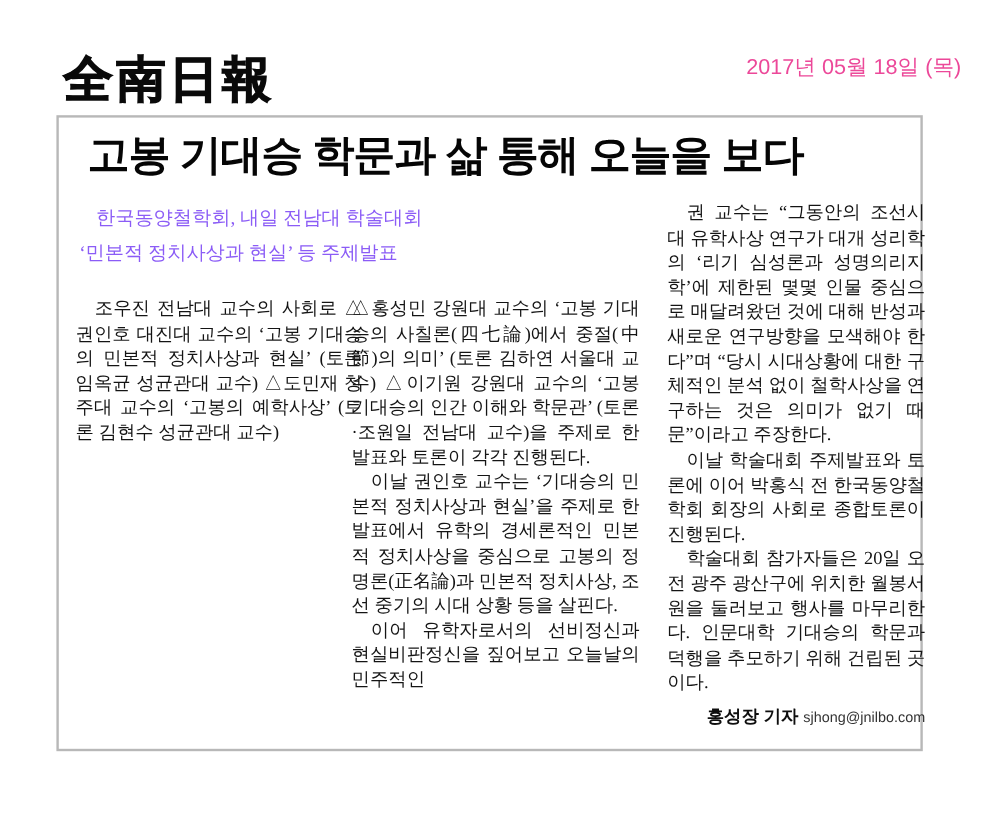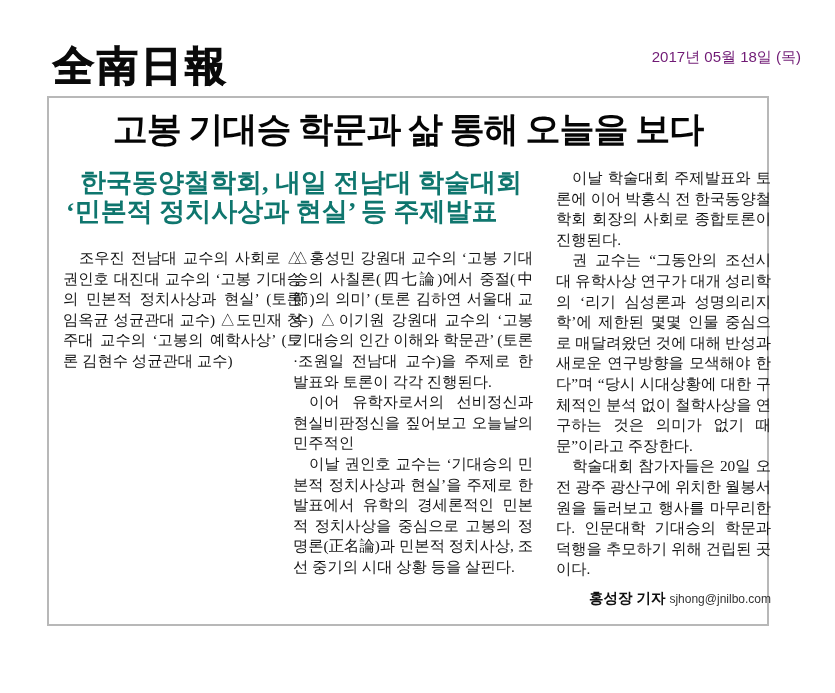--- a/index.html
+++ b/index.html
@@ -11,36 +11,36 @@
   .masthead-logo {
     position:absolute; left:53px; top:42px;
     font-family:Liberation Serif, serif;
     font-weight:bold; font-size:41px; line-height:48px;
     letter-spacing:3px; color:#0a0a0a;
     -webkit-text-stroke:1px #0a0a0a;
   }
   .date-block {
     position:absolute; right:34px; top:44px; text-align:right;
     font-family:"Liberation Sans", sans-serif;
-    font-size:15px; line-height:25px; color:#701a75;
+    font-size:18px; line-height:25px; color:#ec4899;
   }
   .article-box {
     position:absolute; left:47px; top:96px; width:722px; height:530px;
     border:2px solid #b8b8b8; background:#ffffff; box-sizing:border-box;
   }
   .headline {
     position:absolute; left:24px; top:10px; width:670px;
-    font-family:Liberation Serif, serif;
+    font-family:Liberation Sans, sans-serif;
     font-weight:bold; font-size:35px; line-height:44px;
-    letter-spacing:-1px; color:#050505; white-space:nowrap;text-align:center;
+    letter-spacing:-1px; color:#050505; white-space:nowrap;
   }
   .subhead {
     position:absolute; left:17px; top:70px; width:440px;
     font-family:"Liberation Serif", serif;
-    font-weight:bold; font-size:26px; line-height:29px; color:#0f766e;
+    font-weight:normal; font-size:16px; line-height:29px; color:#8b5cf6;
   }
   .subhead .sh-line { white-space:nowrap; }
   .subhead .sh-line:first-child { text-indent:14px; }
   .body-col {
     position:absolute;
     font-size:15.3px; line-height:20.6px; text-align:justify;
     color:#141414; overflow:hidden;
   }
   .col-1 { left:14px;  top:150px; width:239px; height:365px; }
   .col-2 { left:244px; top:150px; width:240px; height:365px; }
@@ -78,26 +78,26 @@
       <div class="sh-line">한국동양철학회, 내일 전남대 학술대회</div>
       <div class="sh-line">‘민본적 정치사상과 현실’ 등 주제발표</div>
     </div>
 
     <div class="body-col col-1">
         <p class="para indent">조우진 전남대 교수의 사회로 △권인호 대진대 교수의 ‘고봉 기대승의 민본적 정치사상과 현실’ (토론 임옥균 성균관대 교수) △도민재 청주대 교수의 ‘고봉의 예학사상’ (토론 김현수 성균관대 교수)</p>
       </div>
 
     <div class="body-col col-2">
         <p class="para">△홍성민 강원대 교수의 ‘고봉 기대승의 사칠론(四七論)에서 중절(中節)의 의미’ (토론 김하연 서울대 교수) △이기원 강원대 교수의 ‘고봉 기대승의 인간 이해와 학문관’ (토론·조원일 전남대 교수)을 주제로 한 발표와 토론이 각각 진행된다.</p>
+        <p class="para indent">이날 권인호 교수는 ‘기대승의 민본적 정치사상과 현실’을 주제로 한 발표에서 유학의 경세론적인 민본적 정치사상을 중심으로 고봉의 정명론(正名論)과 민본적 정치사상, 조선 중기의 시대 상황 등을 살핀다.</p>
         <p class="para indent">이어 유학자로서의 선비정신과 현실비판정신을 짚어보고 오늘날의 민주적인</p>
-        <p class="para indent">이날 권인호 교수는 ‘기대승의 민본적 정치사상과 현실’을 주제로 한 발표에서 유학의 경세론적인 민본적 정치사상을 중심으로 고봉의 정명론(正名論)과 민본적 정치사상, 조선 중기의 시대 상황 등을 살핀다.</p>
       </div>
 
     <div class="body-col col-3">
+        <p class="para indent">권 교수는 “그동안의 조선시대 유학사상 연구가 대개 성리학의 ‘리기 심성론과 성명의리지학’에 제한된 몇몇 인물 중심으로 매달려왔던 것에 대해 반성과 새로운 연구방향을 모색해야 한다”며 “당시 시대상황에 대한 구체적인 분석 없이 철학사상을 연구하는 것은 의미가 없기 때문”이라고 주장한다.</p>
         <p class="para indent">이날 학술대회 주제발표와 토론에 이어 박홍식 전 한국동양철학회 회장의 사회로 종합토론이 진행된다.</p>
-        <p class="para indent">권 교수는 “그동안의 조선시대 유학사상 연구가 대개 성리학의 ‘리기 심성론과 성명의리지학’에 제한된 몇몇 인물 중심으로 매달려왔던 것에 대해 반성과 새로운 연구방향을 모색해야 한다”며 “당시 시대상황에 대한 구체적인 분석 없이 철학사상을 연구하는 것은 의미가 없기 때문”이라고 주장한다.</p>
         <p class="para indent">학술대회 참가자들은 20일 오전 광주 광산구에 위치한 월봉서원을 둘러보고 행사를 마무리한다. 인문대학 기대승의 학문과 덕행을 추모하기 위해 건립된 곳이다.</p>
         <div class="byline"><span class="reporter">홍성장 기자</span><span class="email">sjhong@jnilbo.com</span></div>
       </div>
 
   </div>
 
 </div>
 
 </body></html>

